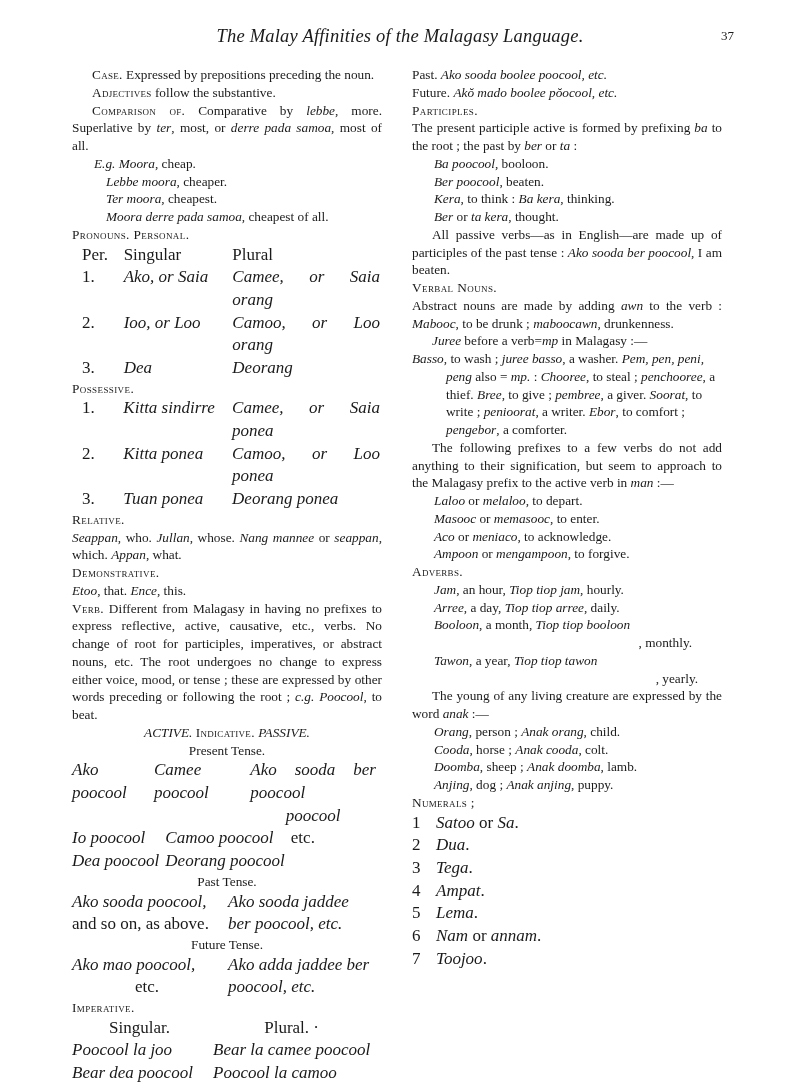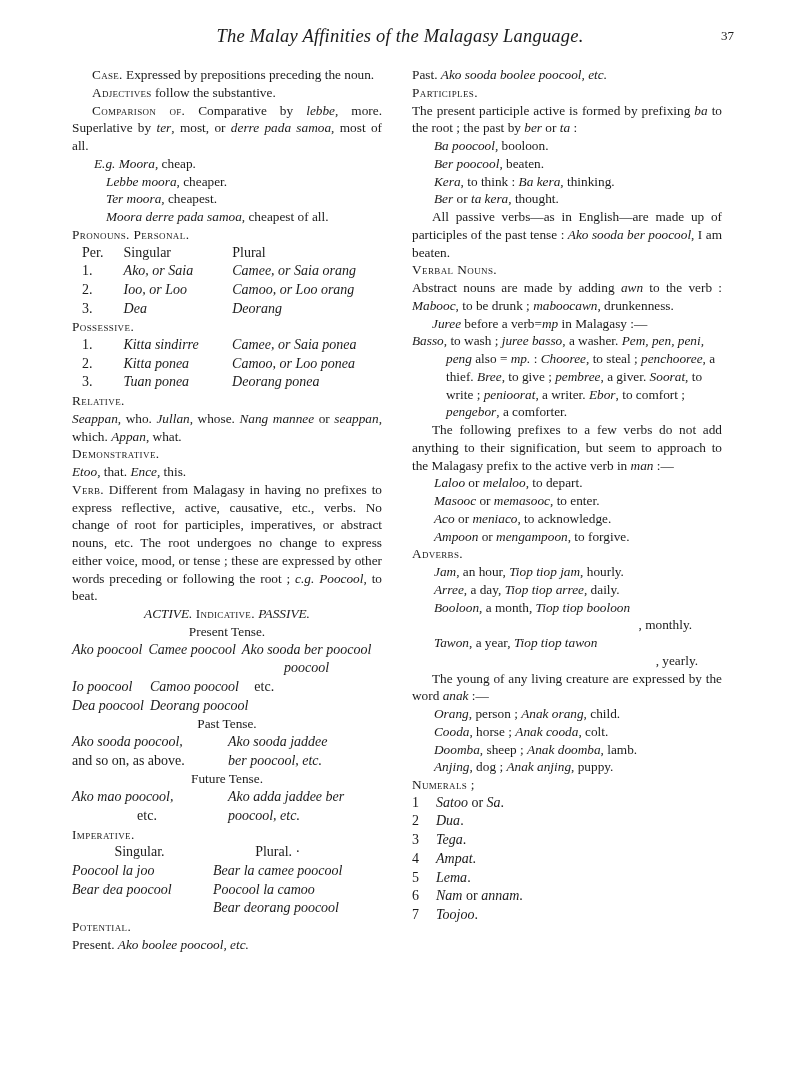--- a/index.html
+++ b/index.html
@@ -94,21 +94,21 @@
     padding-left: 34px;
     text-indent: -34px;
     text-align: left;
   }
   .left {
     text-align: left;
   }
   .tbl {
     border-collapse: collapse;
     margin: 0;
-    font-size: 14px;
+    font-size: 17px;
   }
   .tbl td {
     padding: 0 2px 0 0;
     vertical-align: top;
     line-height: 1.335;
   }
   .num {
     width: 22px;
     padding-left: 18px;
     text-align: left;
@@ -319,20 +319,24 @@
       </p>
 
     </div>
 
     <div class="col">
 
       <p class="indentneg">
         <span>Past.</span>
         <span class="it">Ako sooda boolee poocool, etc.</span>
       </p>
+      <p class="indentneg">
+        <span>Future.</span>
+        <span class="it">Akŏ mado boolee pŏocool, etc.</span>
+      </p>
 
       <p class="ctr-sc">Participles.</p>
       <p class="noind">
         <span>The present participle active is formed by prefixing </span><span class="it">ba</span><span> to the root ; the past by </span><span class="it">ber</span><span> or </span><span class="it">ta</span><span> :</span>
       </p>
 
       <p class="indent1">
         <span class="it">Ba poocool</span><span>, booloon.</span>
       </p>
       <p class="indent1">

